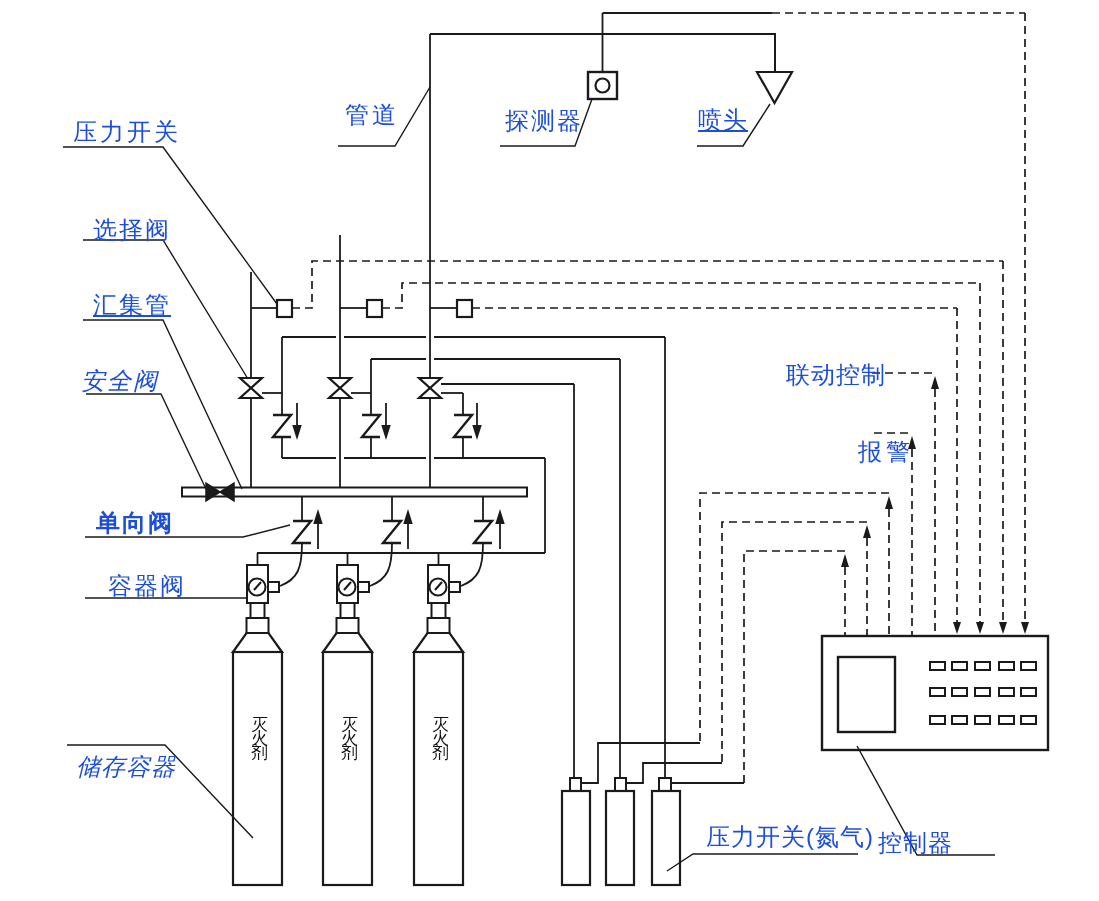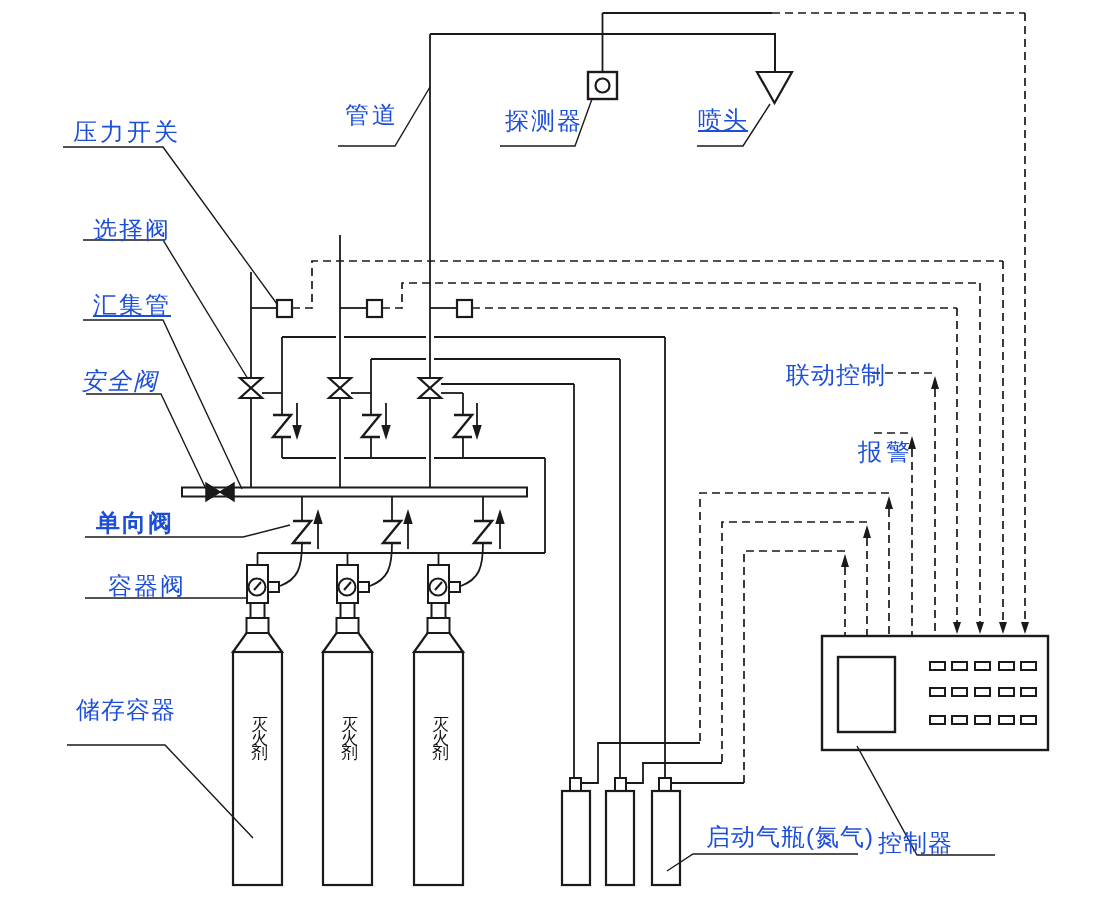--- a/index.html
+++ b/index.html
@@ -262,26 +262,26 @@
     </g>
   </g>
 </svg>
 
 <div class="lbl" style="left:73px;top:119px;letter-spacing:3px;">压力开关</div>
 <div class="lbl" style="left:93px;top:217px;">选择阀</div>
 <div class="lbl" style="left:93px;top:292px;text-decoration:underline;">汇集管</div>
 <div class="lbl" style="left:81px;top:368px;font-style:italic;">安全阀</div>
 <div class="lbl" style="left:96px;top:510px;font-weight:bold;">单向阀</div>
 <div class="lbl" style="left:108px;top:573px;">容器阀</div>
-<div class="lbl" style="left:76px;top:697px;letter-spacing:1px;">储存容器</div>
+<div class="lbl" style="left:76px;top:754px;letter-spacing:1px;font-style:italic;">储存容器</div>
 <div class="lbl" style="left:345px;top:102px;letter-spacing:3px;">管道</div>
 <div class="lbl" style="left:505px;top:108px;">探测器</div>
 <div class="lbl" style="left:698px;top:107px;letter-spacing:1px;text-decoration:underline;">喷头</div>
 <div class="lbl" style="left:786px;top:362px;letter-spacing:1px;">联动控制</div>
 <div class="lbl" style="left:826px;top:439px;letter-spacing:4px;margin-left:32px;">报警</div>
-<div class="lbl" style="left:706px;top:824px;letter-spacing:1px;">启动气瓶(氮气)</div>
+<div class="lbl" style="left:706px;top:824px;letter-spacing:1px;">压力开关(氮气)</div>
 <div class="lbl" style="left:878px;top:830px;letter-spacing:1px;">控制器</div>
 
 <div class="agent" style="left:248px;top:703px;">灭火剂</div>
 <div class="agent" style="left:338px;top:703px;">灭火剂</div>
 <div class="agent" style="left:429px;top:703px;">灭火剂</div>
 
 </div>
 
 </body></html>

